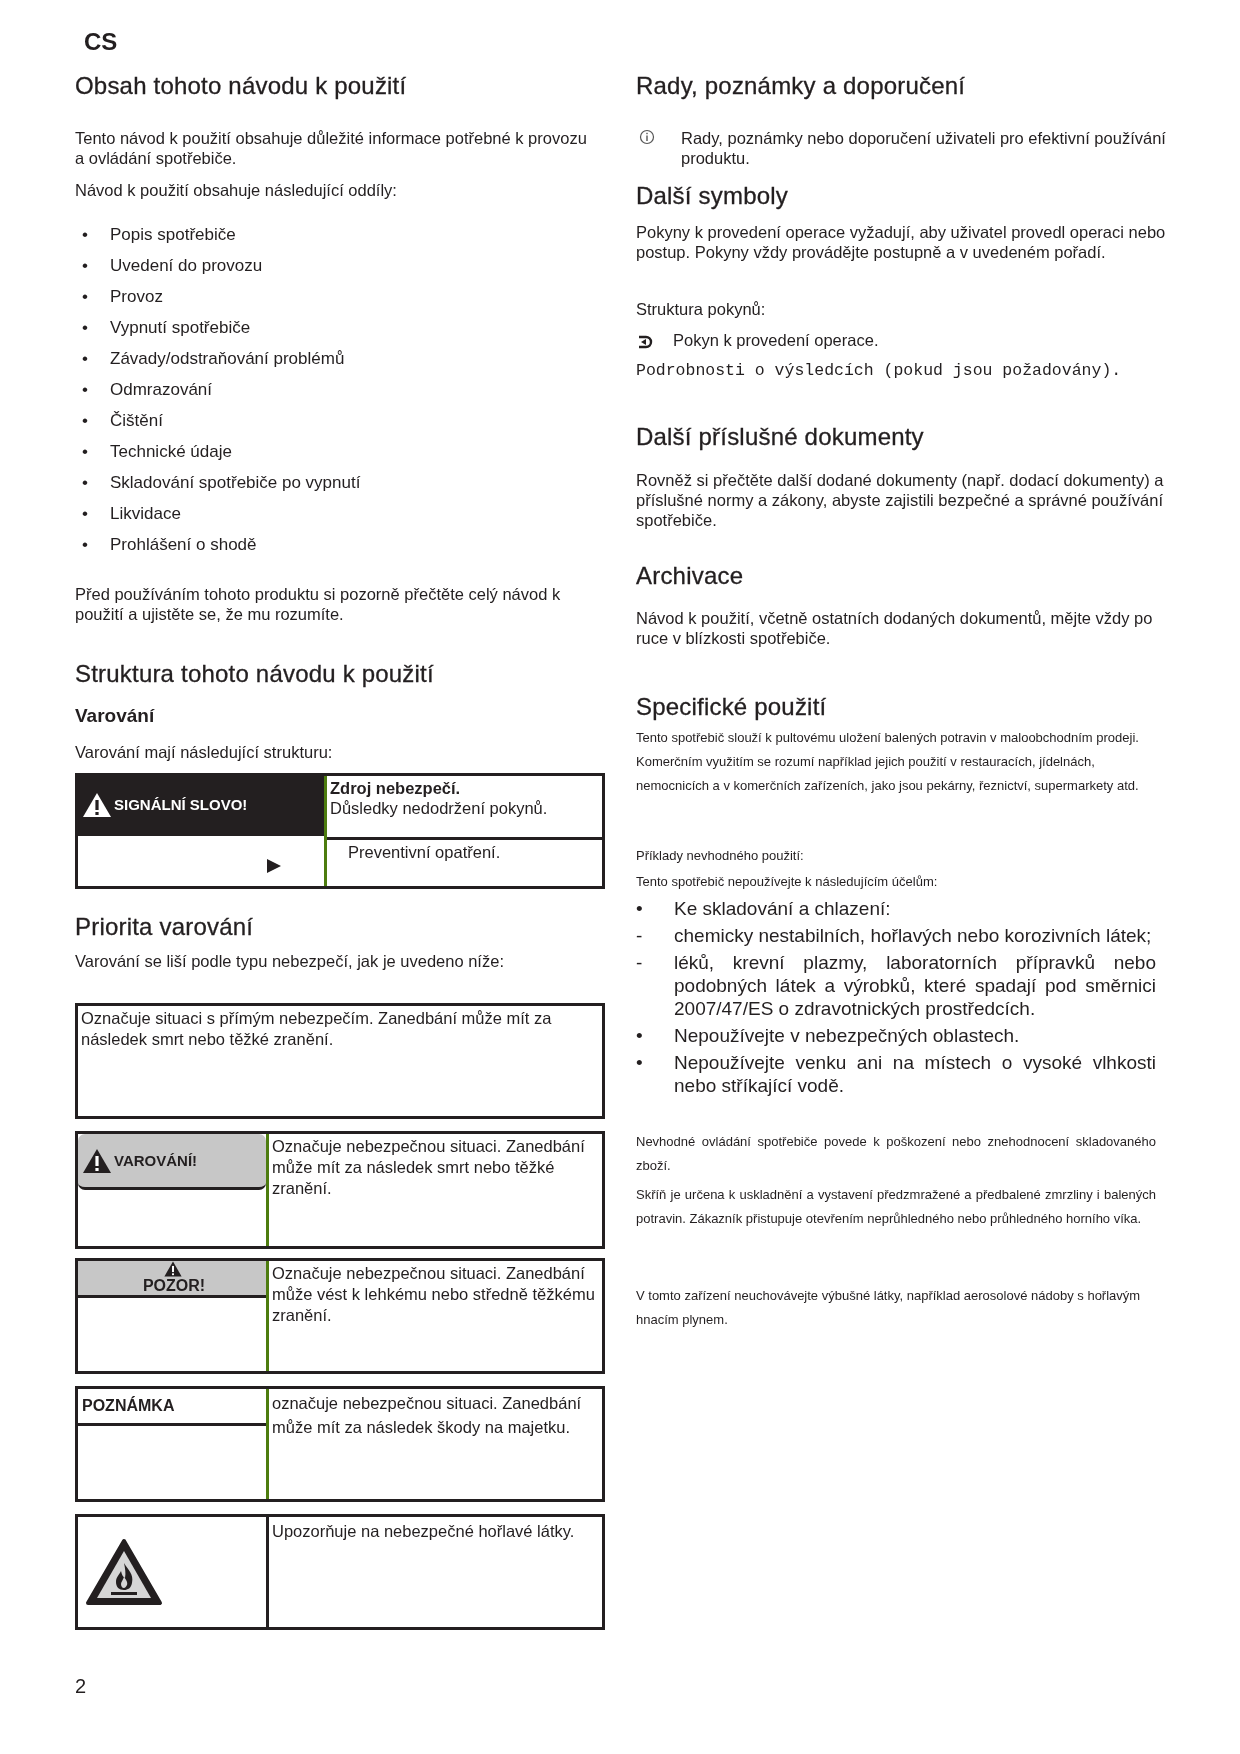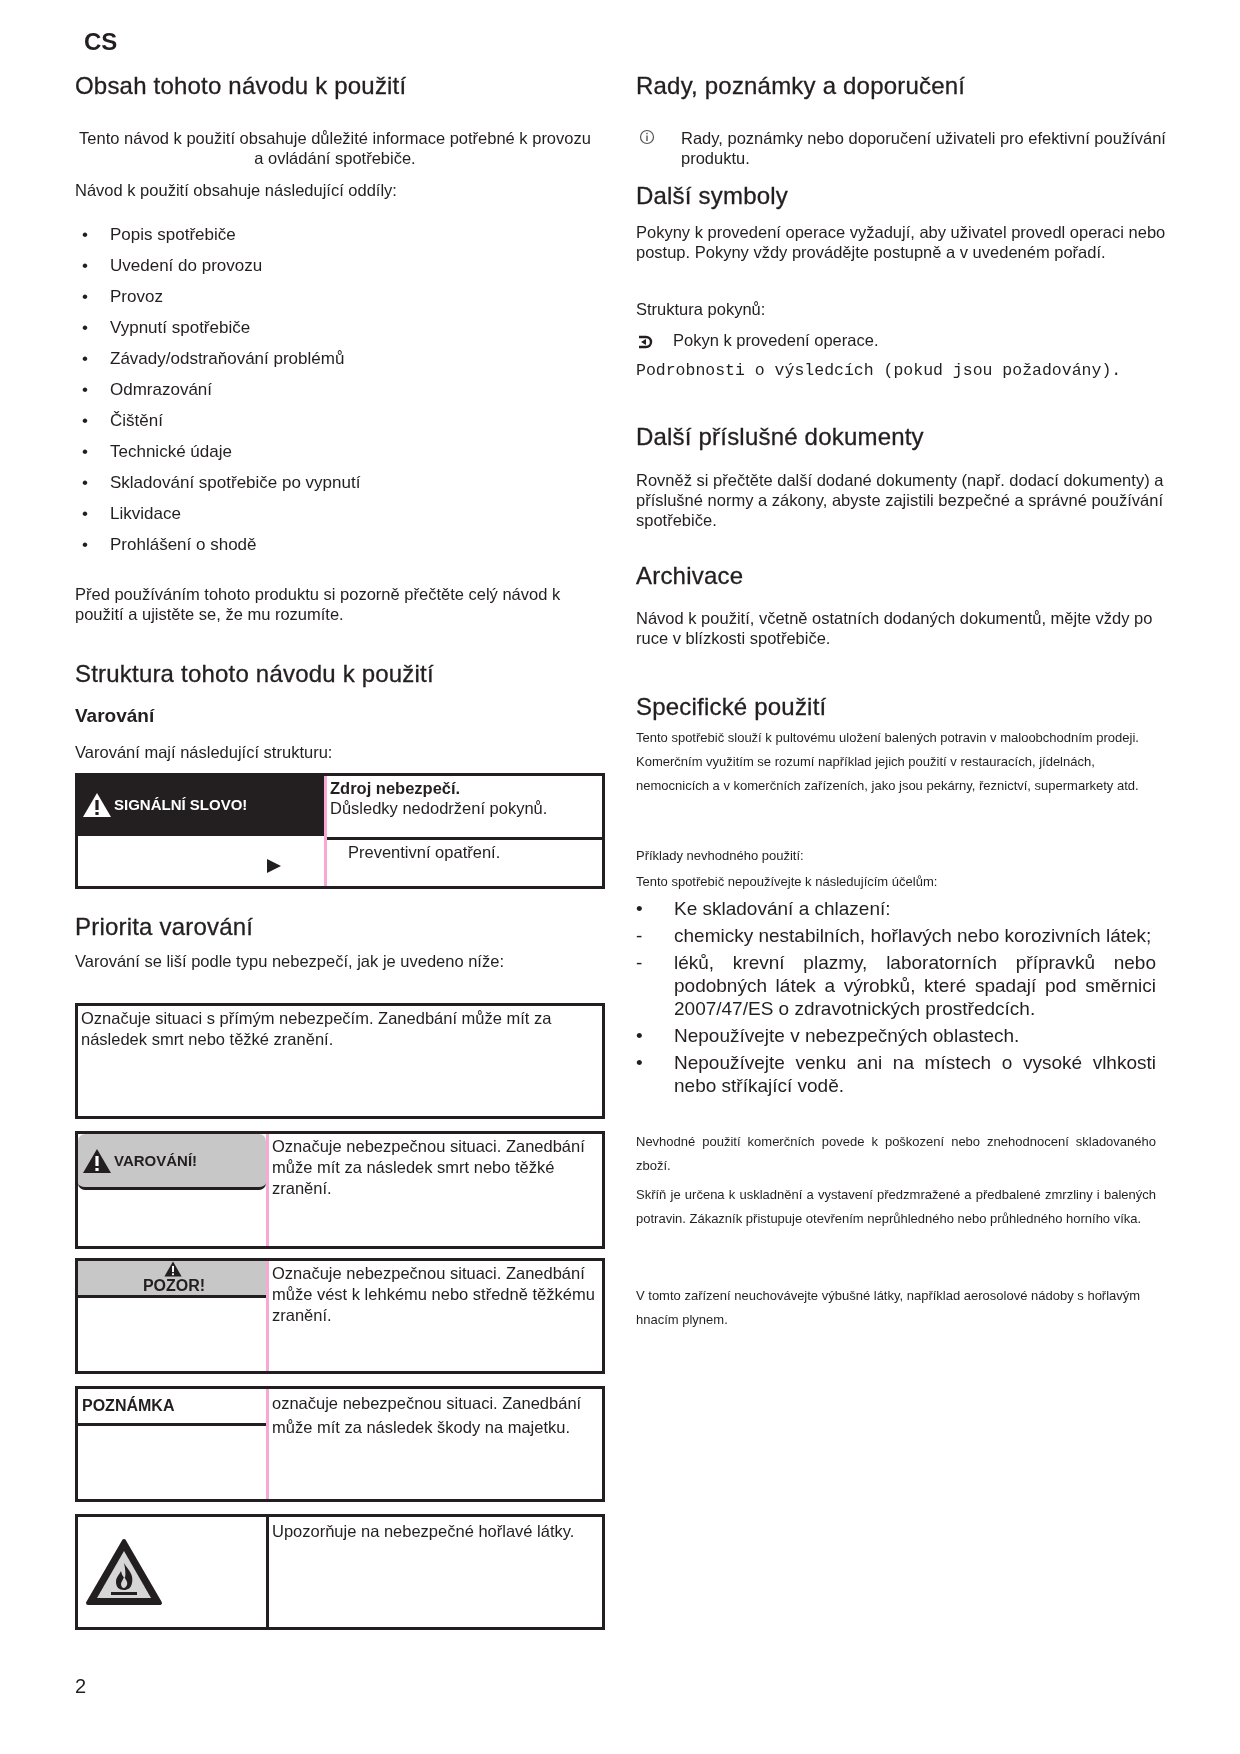--- a/index.html
+++ b/index.html
@@ -8,42 +8,42 @@
   .col { position: absolute; top: 0; }
   .col-left { left: 75px; width: 535px; }
   .col-right { left: 636px; width: 540px; }
   h2 { font-size: 24px; font-weight: normal; margin: 0; position: absolute; letter-spacing: 0.2px; -webkit-text-stroke: 0.3px #231f20; }
   h3 { font-size: 19px; font-weight: bold; margin: 0; position: absolute; }
   p, .t { margin: 0; position: absolute; font-size: 16.5px; line-height: 20px; }
   ul.toc { list-style: none; margin: 0; padding: 0; position: absolute; }
   ul.toc li { font-size: 17px; height: 31px; line-height: 20px; position: relative; padding-left: 35px; }
   ul.toc li::before { content: "•"; position: absolute; left: 7px; top: 0; }
   .wbox { position: absolute; border: 3px solid #231f20; box-sizing: border-box; display: flex; }
-  .wbox .lc { width: 188px; border-right: 3px solid #f9a8d4; display: flex; flex-direction: column; }
+  .wbox .lc { width: 188px; border-right: 3px solid #4d7c0f; display: flex; flex-direction: column; }
   .wbox .rc { flex: 1; font-size: 16.5px; line-height: 21px; padding: 2px 3px; }
   .sig { display: flex; align-items: center; font-weight: bold; font-size: 16px; padding-left: 4px; border-bottom: 3px solid #231f20; box-sizing: border-box; }
   .sig.dark { background: #231f20; color: #fff; }
   .sig.grey { background: #c7c7c7; color: #231f20; }
   .sig.white { background: #fff; color: #231f20; }
   .tri { width: 30px; height: 26px; display: inline-block; margin-right: 2px; }
   .big { font-size: 13px; line-height: 24px; }
   .rlist { position: absolute; margin: 0; padding: 0; list-style: none; }
   .rlist li { position: relative; padding-left: 38px; font-size: 19px; line-height: 23px; margin-bottom: 4px; text-align: justify; }
   .rlist li .mk { position: absolute; left: 0; top: 0; }
   .justify { text-align: justify; }
   .page-num { position: absolute; left: 75px; top: 1675px; font-size: 20px; }
 </style>
 </head>
 <body>
 
 <div class="lang">CS</div>
 
 <div class="col col-left">
   <h2 style="top:72px;">Obsah tohoto návodu k použití</h2>
-  <p style="top:128px; width:520px;text-align:center;">Tento návod k použití obsahuje důležité informace potřebné k provozu a ovládání spotřebiče.</p>
+  <p style="top:128px; width:520px;">Tento návod k použití obsahuje důležité informace potřebné k provozu a ovládání spotřebiče.</p>
   <p style="top:180px;">Návod k použití obsahuje následující oddíly:</p>
   <ul class="toc" style="top:225px;">
     <li>Popis spotřebiče</li>
     <li>Uvedení do provozu</li>
     <li>Provoz</li>
     <li>Vypnutí spotřebiče</li>
     <li>Závady/odstraňování problémů</li>
     <li>Odmrazování</li>
     <li>Čištění</li>
     <li>Technické údaje</li>
@@ -169,18 +169,18 @@
   <p class="big" style="top:726px; width:520px;">Tento spotřebič slouží k pultovému uložení balených potravin v maloobchodním prodeji. Komerčním využitím se rozumí například jejich použití v restauracích, jídelnách, nemocnicích a v komerčních zařízeních, jako jsou pekárny, řeznictví, supermarkety atd.</p>
   <p class="big" style="top:844px;">Příklady nevhodného použití:</p>
   <p class="big" style="top:870px;">Tento spotřebič nepoužívejte k následujícím účelům:</p>
   <ul class="rlist" style="top:897px; width:520px;">
     <li><span class="mk">•</span><span>Ke skladování a chlazení:</span></li>
     <li><span class="mk">-</span><span>chemicky nestabilních, hořlavých nebo korozivních látek;</span></li>
     <li><span class="mk">-</span><span>léků, krevní plazmy, laboratorních přípravků nebo podobných látek a výrobků, které spadají pod směrnici 2007/47/ES o zdravotnických prostředcích.</span></li>
     <li><span class="mk">•</span><span>Nepoužívejte v nebezpečných oblastech.</span></li>
     <li><span class="mk">•</span><span>Nepoužívejte venku ani na místech o vysoké vlhkosti nebo stříkající vodě.</span></li>
   </ul>
-  <p class="big justify" style="top:1130px; width:520px;">Nevhodné použití komerčních povede k poškození nebo znehodnocení skladovaného zboží.</p>
+  <p class="big justify" style="top:1130px; width:520px;">Nevhodné ovládání spotřebiče povede k poškození nebo znehodnocení skladovaného zboží.</p>
   <p class="big justify" style="top:1183px; width:520px;">Skříň je určena k uskladnění a vystavení předzmražené a předbalené zmrzliny i balených potravin. Zákazník přistupuje otevřením neprůhledného nebo průhledného horního víka.</p>
   <p class="big" style="top:1284px; width:520px;">V tomto zařízení neuchovávejte výbušné látky, například aerosolové nádoby s hořlavým hnacím plynem.</p>
 </div>
 
 <div class="page-num">2</div>
 
 </body></html>

